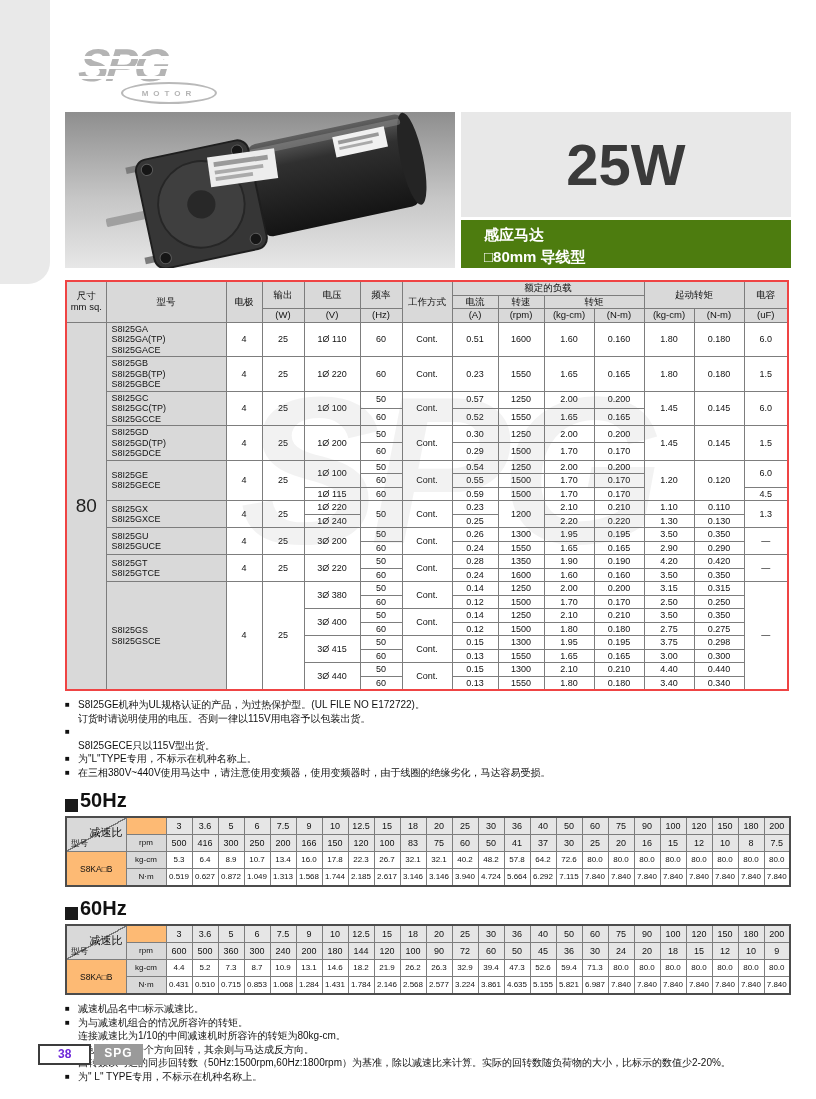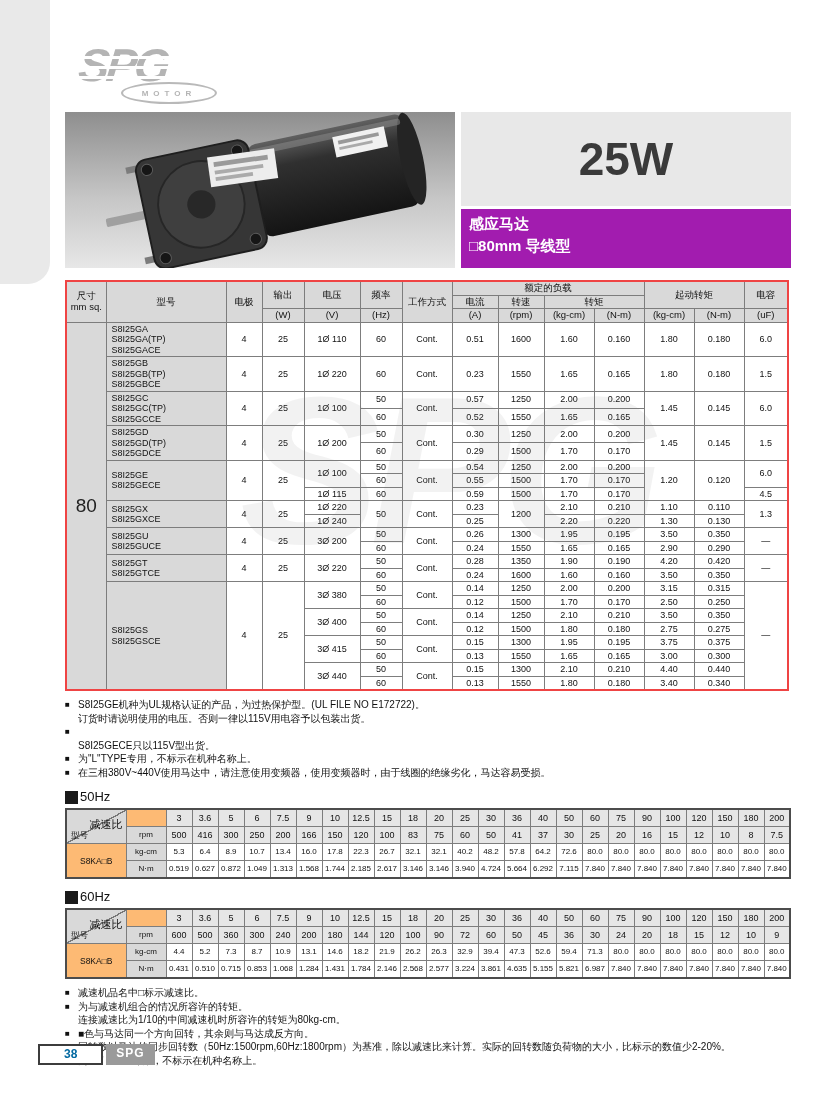--- a/index.html
+++ b/index.html
@@ -31,25 +31,25 @@
   .logo-oval span { font-size:8px; letter-spacing:5px; color:#b4b4b4; font-weight:bold; }
 
   
   .hero { display:flex; margin-top:6px; height:156px; }
   .photo {
     width:390px; height:156px; margin-right:6px; position:relative; overflow:hidden;
   }
   .badge-col { flex:1; display:flex; flex-direction:column; }
   .badge {
     flex:1; background:#e8e8e8; display:flex; align-items:center; justify-content:center;
-    font-size:46px; font-weight:bold; color:#3a3a3a; letter-spacing:0px;
+    font-size:58px; font-weight:bold; color:#3a3a3a; letter-spacing:0px;
   }
   .subtitle {
-    margin-top:3px; height:59px; background:#a21caf; color:#fff;
-    font-weight:bold; font-size:15px; line-height:22px; padding:4px 0 0 8px;
+    margin-top:3px; height:48px; background:#4d7c0f; color:#fff;
+    font-weight:bold; font-size:15px; line-height:22px; padding:4px 0 0 23px;
   }
 
   
   .spec {
     margin-top:12px; border-collapse:collapse; table-layout:fixed; width:722px;
     border:2px solid #ef4444; position:relative; z-index:1;
   }
   .spec th, .spec td {
     border:1px solid #7d7d7d; padding:1px 2px; text-align:center;
     font-size:9px; line-height:10.5px; background:#fff; overflow:hidden;
@@ -59,21 +59,21 @@
   .spec td.model { background:#d9d9d9; text-align:left; padding-left:5px; }
   .spec td.size { background:#d9d9d9; font-size:19px; color:#222; }
 
   
   .notes { margin-top:7px; font-size:10px; line-height:13.5px; color:#111; }
   .note { display:flex; }
   .note .b { width:13px; flex:none; font-size:8px; }
   .note.cont { margin-left:13px; }
 
   
-  .sec-title { margin:10px 0 4px; display:flex; align-items:flex-end; font-size:13px; font-weight:normal; color:#111; }
+  .sec-title { margin:10px 0 4px; display:flex; align-items:flex-end; font-size:20px; font-weight:bold; color:#111; }
   .sec-title .sq { width:13px; height:13px; background:#1a1a1a; margin-right:2px; flex:none; }
   .gear {
     border-collapse:collapse; table-layout:fixed; width:724px;
     border:2px solid #4c4c4c;
   }
   .gear td {
     border:1px solid #7d7d7d; text-align:center; padding:3px 0;
     font-size:8px; line-height:10px; background:#fff; overflow:hidden;
   }
   .gear td.glab  { background:#fdba74; font-size:8.5px; }
@@ -90,22 +90,22 @@
   
   .watermark {
     position:absolute; left:240px; top:350px; z-index:3; pointer-events:none;
     font-style:italic; font-weight:900; font-size:210px; letter-spacing:-10px;
     color:rgba(130,130,130,0.10); font-family:"Liberation Sans",sans-serif;
   }
 
   
   .footer { position:absolute; left:38px; top:1044px; display:flex; align-items:stretch; }
   .footer .num {
-    border:2px solid #3c3c3c; background:#fff; color:#0369a1; font-weight:bold;
-    font-size:12px; padding:1px 24px; line-height:15px;
+    border:2px solid #3c3c3c; background:#fff; color:#6d28d9; font-weight:bold;
+    font-size:12px; padding:1px 18px; line-height:15px;
   }
   .footer .brand {
     background:#9a9a9a; color:#fff; font-weight:bold; font-size:12px;
     padding:1px 10px; line-height:17px; margin-left:3px; letter-spacing:1px;
   }
 </style>
 </head>
 <body>
 
 <div class="page">
@@ -460,21 +460,21 @@
           </tr>
           <tr>
             <td rowspan="2">3Ø 415</td>
             <td>50</td>
             <td rowspan="2">Cont.</td>
             <td>0.15</td>
             <td>1300</td>
             <td>1.95</td>
             <td>0.195</td>
             <td>3.75</td>
-            <td>0.375</td>
+            <td>0.298</td>
           </tr>
           <tr>
             <td>60</td>
             <td>0.13</td>
             <td>1550</td>
             <td>1.65</td>
             <td>0.165</td>
             <td>3.00</td>
             <td>0.300</td>
           </tr>

